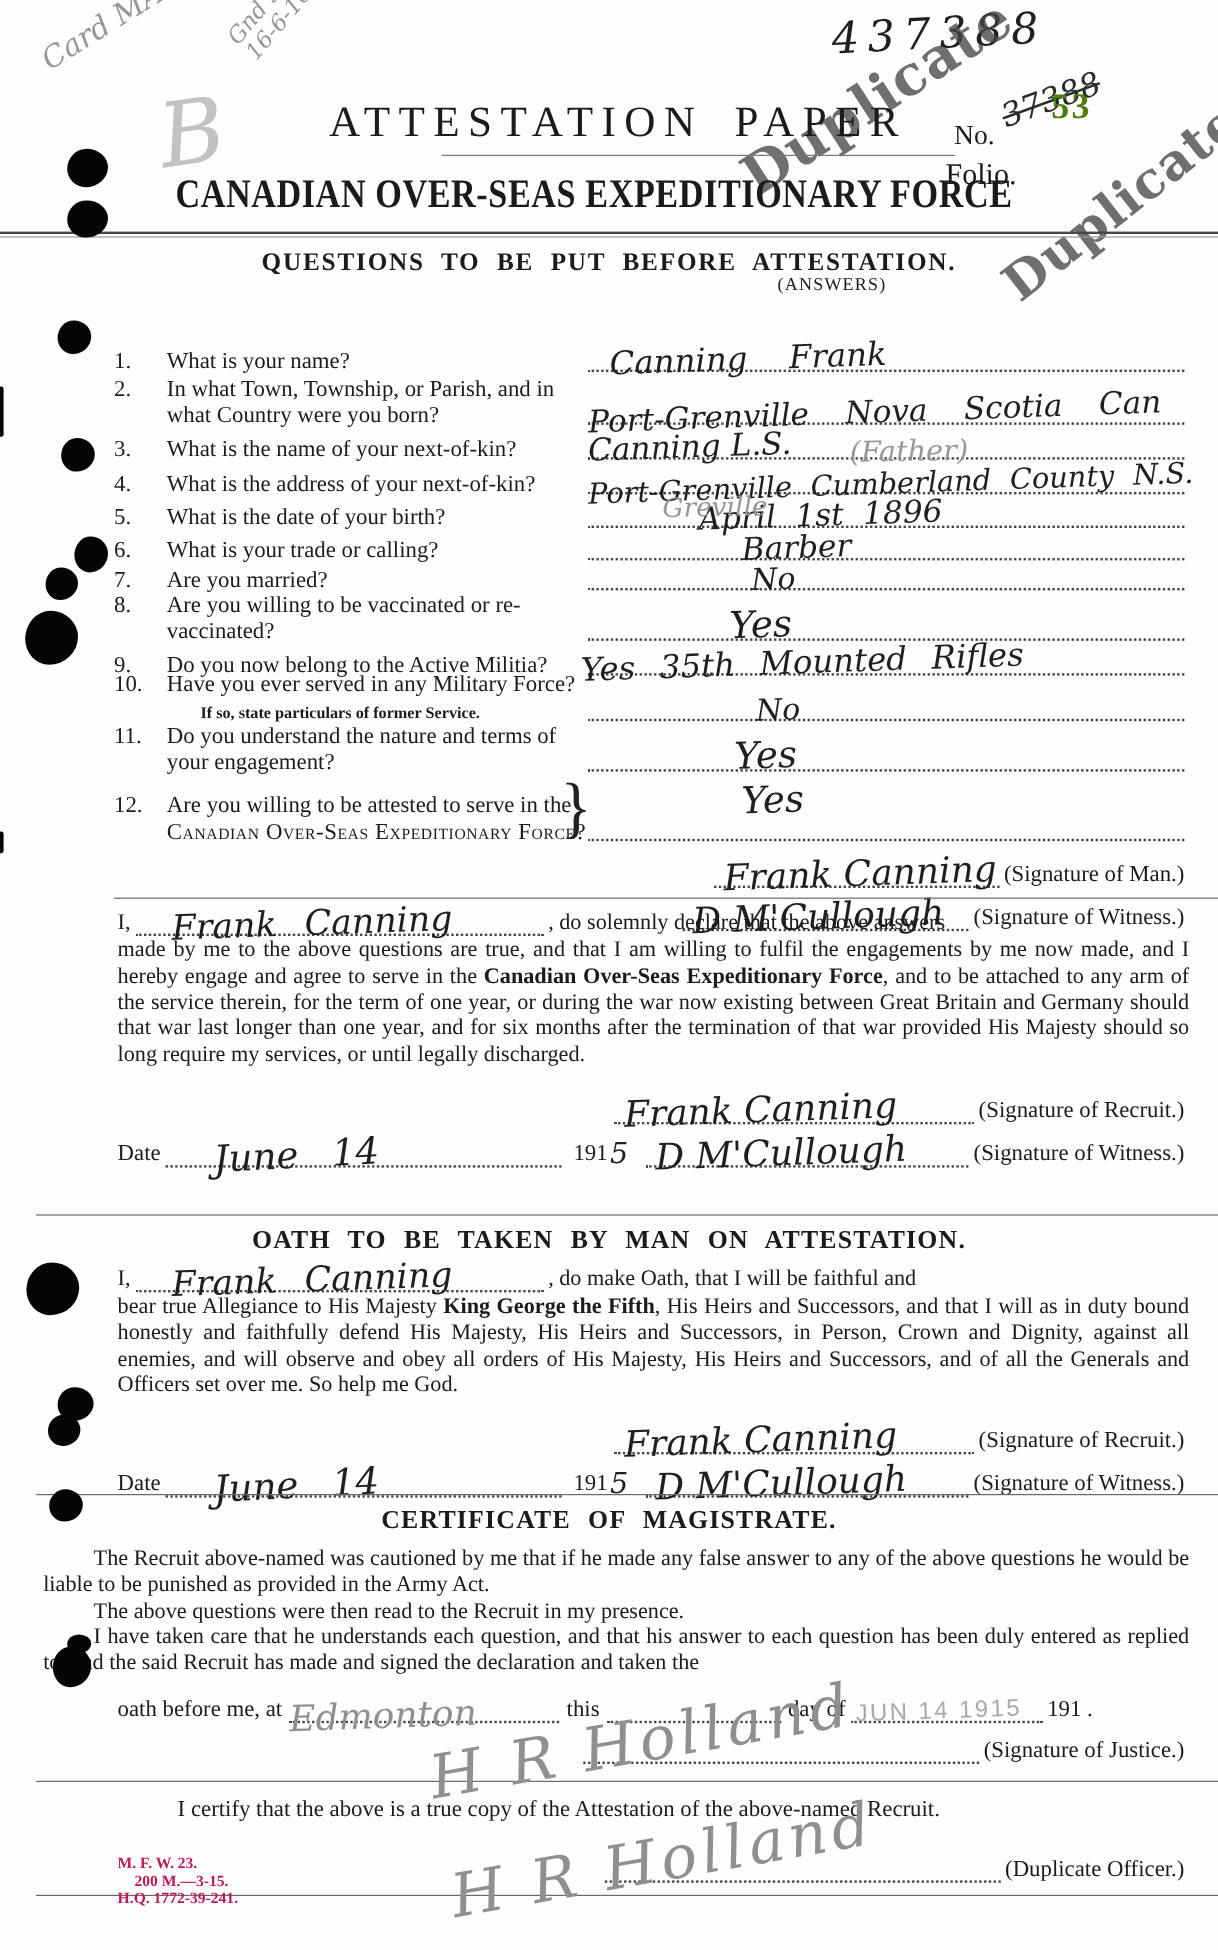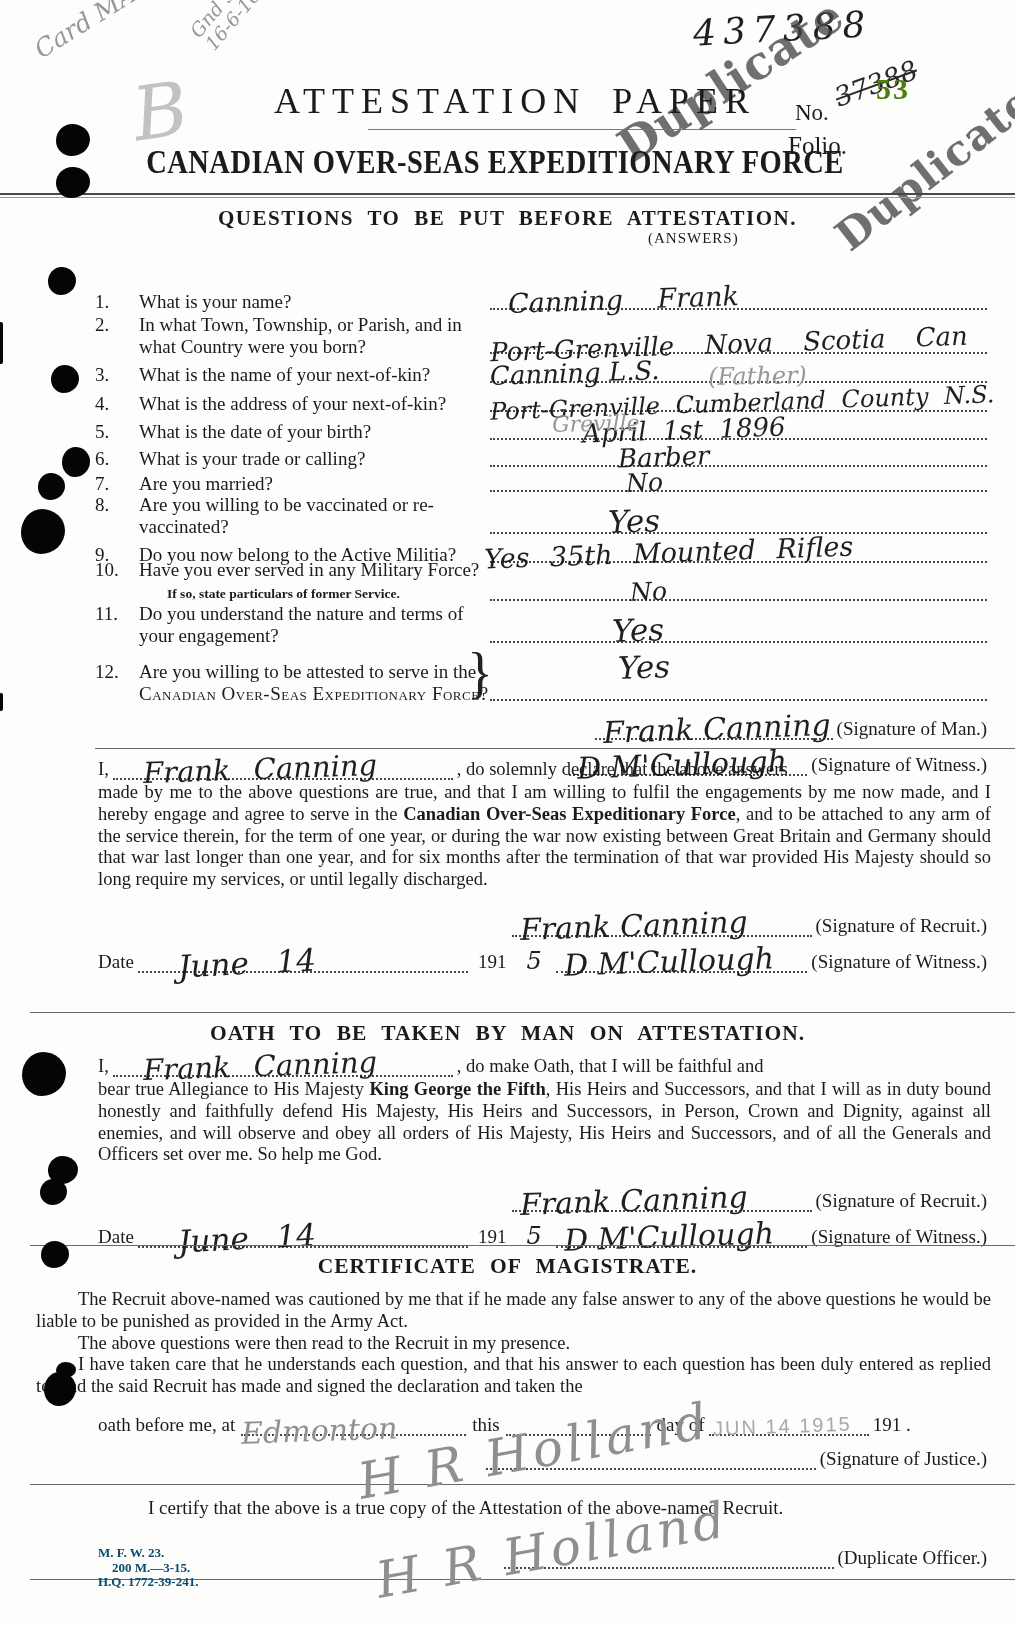--- a/index.html
+++ b/index.html
@@ -69,39 +69,39 @@
   .sec{left:0;width:1015px;}
   .sec-heading{text-align:center;font-size:21.5px;font-weight:bold;letter-spacing:1px;word-spacing:8px;margin:8px 0 0 0;}
   .iline{display:flex;align-items:flex-end;padding:10px 24px 0 98px;font-size:18.5px;}
   .iline .nameline{position:relative;width:340px;border-bottom:2px dotted #474747;height:14px;margin:0 4px;}
   .iline .nameline .hw{position:absolute;left:30px;bottom:-8px;font-size:29px;transform:rotate(-2deg);word-spacing:14px;}
   .iline .rest{white-space:nowrap;}
   .bodytext{padding:2px 24px 0 98px;font-size:18.5px;line-height:21.8px;text-align:justify;}
   .date-row{display:flex;align-items:flex-end;padding:0 28px 0 98px;height:36px;font-size:19px;}
   .date-row .dateline{position:relative;width:330px;border-bottom:2px dotted #474747;height:14px;margin-left:4px;}
   .date-row .dateline .hw{position:absolute;left:40px;bottom:-10px;font-size:31px;word-spacing:18px;transform:rotate(-3deg);}
-  .date-row .yr{margin:0 20px 0 10px;white-space:nowrap;}
+  .date-row .yr{margin:0 2px 0 10px;white-space:nowrap;}
   .date-row .yr-w{font-size:24px;margin-bottom:-2px;}
   .date-row .sigline{flex:1;margin-left:14px;}
   .decl-sig .sigline{width:300px;}
   
   .mag-p{padding:0 24px 0 98px;font-size:18.5px;line-height:21.8px;text-align:justify;}
   .indent{text-indent:42px;padding-left:36px;}
   .oath-line{display:flex;align-items:flex-end;padding:4px 28px 0 98px;font-size:19px;height:34px;}
   .oath-line .placeline{position:relative;width:225px;border-bottom:2px dotted #474747;height:14px;margin:0 6px;}
   .oath-line .placeline .hw{position:absolute;left:0;bottom:-14px;font-size:30px;color:#8f8f8f;transform:rotate(-2deg);}
   .oath-line .gapdots{width:145px;border-bottom:2px dotted #474747;height:14px;margin:0 6px;}
   .oath-line .stampline{position:relative;width:160px;border-bottom:2px dotted #474747;height:14px;margin:0 4px;}
   .oath-line .stampline .datestamp{position:absolute;left:4px;bottom:-4px;font-size:20px;letter-spacing:2px;color:#a9a9a9;font-family:"Liberation Sans",sans-serif;transform:rotate(-2deg);white-space:nowrap;}
   .big-sig-row{display:flex;align-items:flex-end;justify-content:flex-end;padding-right:28px;height:34px;}
   .big-sig-row .sigline{width:330px;overflow:visible;}
   .big-sig-row .sigline .hw{font-size:50px;color:#8f8f8f;left:-130px;bottom:-12px;transform:rotate(-10deg);letter-spacing:4px;}
   .certify-line{padding:12px 24px 0 148px;font-size:19px;}
   
-  .footer{left:98px;top:1546px;font-size:13px;line-height:14.5px;font-weight:bold;color:#0c4a6e;}
+  .footer{left:98px;top:1546px;font-size:13px;line-height:14.5px;font-weight:bold;color:#be185d;}
   .footer div:nth-child(2){padding-left:14px;}
   
   .blot{position:absolute;background:#050505;border-radius:48% 52% 55% 45%/52% 48% 52% 48%;}
 </style>
 </head>
 <body>
 
 <div class="page">
 
   <div class="abs hw pencil note-cardmap">Card MAP.</div>

